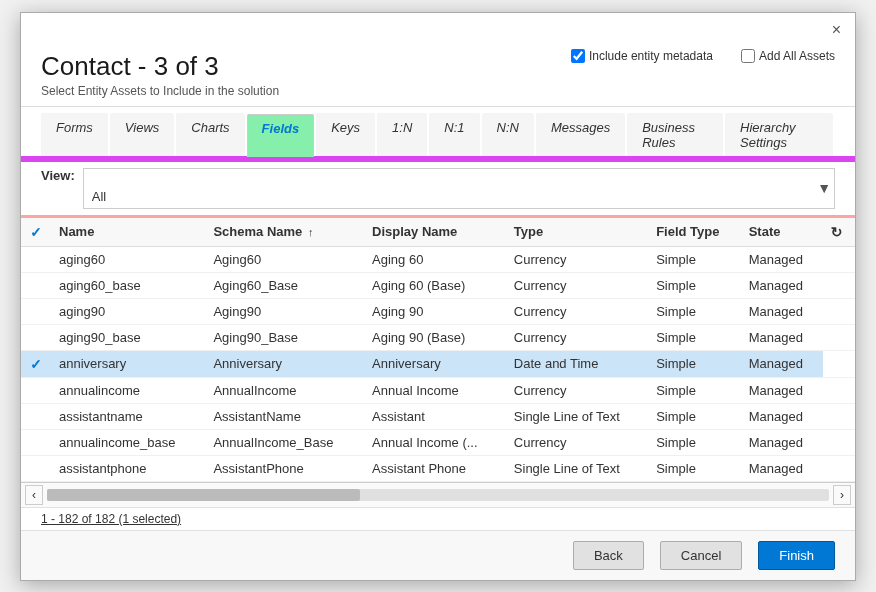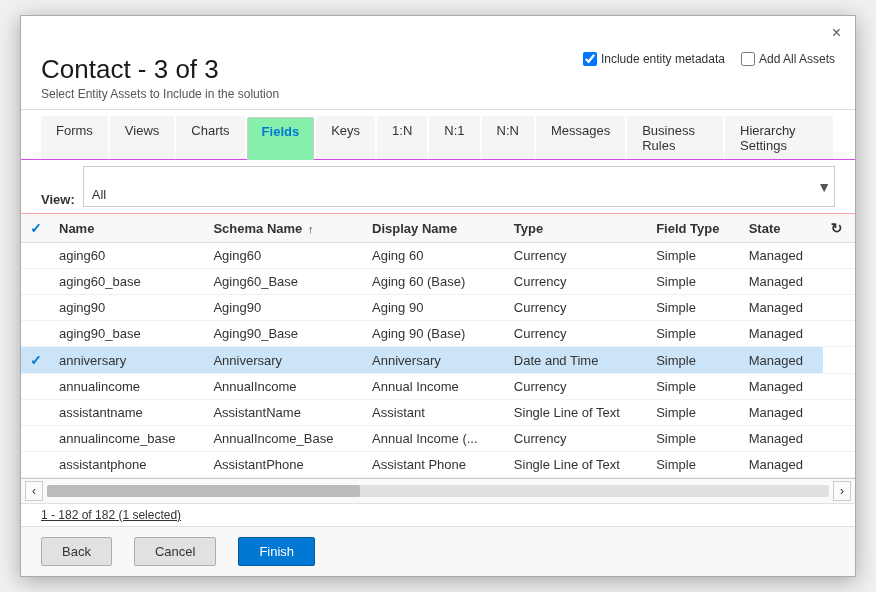--- a/index.html
+++ b/index.html
@@ -48,36 +48,37 @@
     .dialog-subtitle {
       font-size: 12px;
       color: #555;
     }
     .dialog-header-right {
       position: absolute;
       top: 36px;
       right: 20px;
       display: flex;
       align-items: center;
-      gap: 16px;
+      gap: 28px;
     }
     .checkbox-label {
       display: flex;
       align-items: center;
       gap: 4px;
       font-size: 12px;
       color: #333;
       cursor: pointer;
     }
     .checkbox-label input[type=checkbox] { width: 14px; height: 14px; }
     .tabs-bar {
       display: flex;
       padding: 0 20px;
-      border-bottom: 1px solid #d946ef;
+      border-bottom: 6px solid #d946ef;
       margin-top: 6px;
+      font-style: italic;
     }
     .tab {
       padding: 6px 14px;
       border: 1px solid transparent;
       border-bottom: none;
       cursor: pointer;
       font-size: 13px;
       color: #333;
       background: #f5f5f5;
       margin-right: 2px;
@@ -88,24 +89,24 @@
       background: #86efac;
       border-color: #ccc;
       border-bottom-color: #fff;
       position: relative;
       bottom: -1px;
       color: #0078d4;
       font-weight: 600;
     }
     .view-bar {
       display: flex;
-      align-items: flex-end;
+      align-items: flex-start;
       padding: 6px 20px;
       gap: 8px;
-      border-bottom: 1px solid #fca5a5;
+      border-bottom: 3px solid #fca5a5;
     }
     .view-label {
       font-size: 13px;
       color: #333;
       font-weight: 600;
     }
     .view-select-wrapper {
       flex: 1;
       position: relative;
     }
@@ -199,22 +200,23 @@
     }
     .status-bar {
       padding: 4px 20px;
       font-size: 12px;
       color: #333;
       border-top: 1px solid #e0e0e0;
       text-decoration: underline;
     }
     .dialog-footer {
       display: flex;
+      justify-content: flex-end;
       padding: 10px 20px;
-      gap: 22px;
+      gap: 16px;
       border-top: 1px solid #e0e0e0;
       background: #f8f8f8;
     }
     .btn {
       padding: 6px 20px;
       font-size: 13px;
       border: 1px solid #adadad;
       background: #e1e1e1;
       cursor: pointer;
       color: #333;

